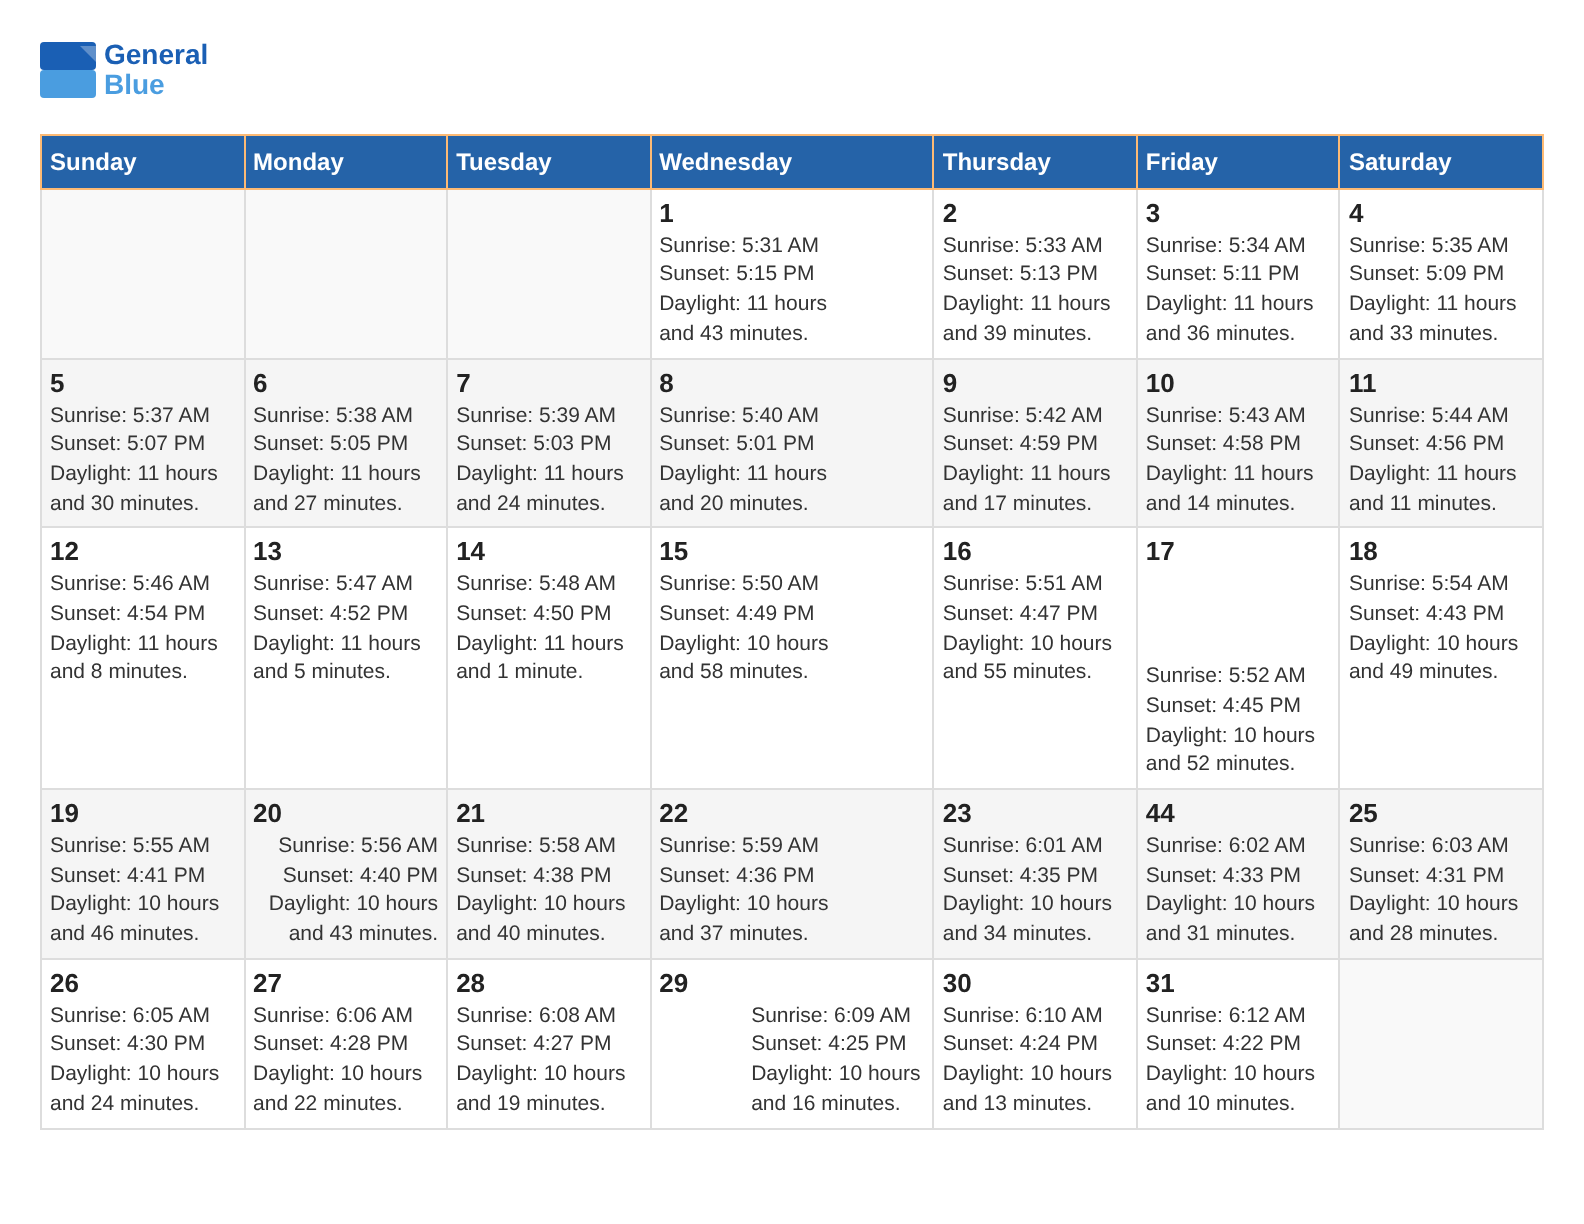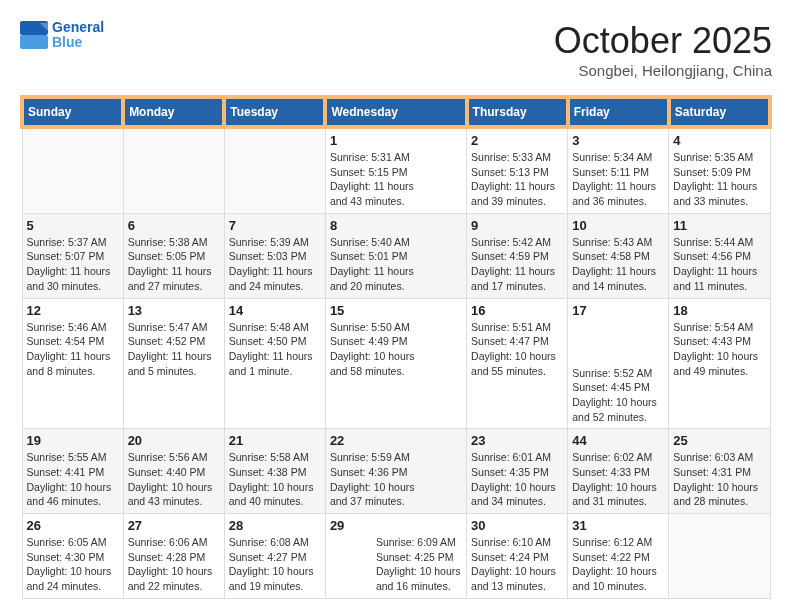--- a/index.html
+++ b/index.html
@@ -53,21 +53,21 @@
     }
     thead tr {
       background-color: #2563a8;
       color: #fff;
     }
     thead th {
       padding: 6px 4px;
       text-align: left;
       font-weight: bold;
       font-size: 12px;
-      border: 4px solid #fdba74;
+      border: 1px solid #fdba74;
     }
     tbody tr {
       border-bottom: 1px solid #ccc;
     }
     tbody tr:nth-child(odd) {
       background: #fff;
     }
     tbody tr:nth-child(even) {
       background: #f5f5f5;
     }
@@ -101,24 +101,20 @@
     <svg class="logo-icon" viewBox="0 0 28 28">
       <rect x="0" y="0" width="28" height="14" fill="#1a5fb4" rx="2"></rect>
       <rect x="0" y="14" width="28" height="14" fill="#4a9de0" rx="2"></rect>
       <polygon points="20,2 28,2 28,10" fill="#fff" opacity="0.3"></polygon>
     </svg>
     <div class="logo-text">
       <div><span>General</span></div>
       <div style="color:#4a9de0;">Blue</div>
     </div>
   </div>
-  <div class="title-block">
-    <div class="month-title">October 2025</div>
-    <div class="location">Songbei, Heilongjiang, China</div>
-  </div>
 </div>
 
 <table>
   <thead>
     <tr>
     <th>Sunday</th>
         <th>Monday</th>
         <th>Tuesday</th>
         <th>Wednesday</th>
         <th>Thursday</th>
@@ -265,21 +261,21 @@
       <tr>
         <td>
           <div class="day-number">19</div>
           <div class="day-info" style="white-space: pre-line;">Sunrise: 5:55 AM
 Sunset: 4:41 PM
 Daylight: 10 hours
 and 46 minutes.</div>
         </td>
         <td>
           <div class="day-number">20</div>
-          <div class="day-info" style="white-space: pre-line;">Sunrise: 5:56 AM
+          <div class="day-info" style="white-space: pre-line; text-align: right;">Sunrise: 5:56 AM
 Sunset: 4:40 PM
 Daylight: 10 hours
 and 43 minutes.</div>
         </td>
         <td>
           <div class="day-number">21</div>
           <div class="day-info" style="white-space: pre-line;">Sunrise: 5:58 AM
 Sunset: 4:38 PM
 Daylight: 10 hours
 and 40 minutes.</div>

